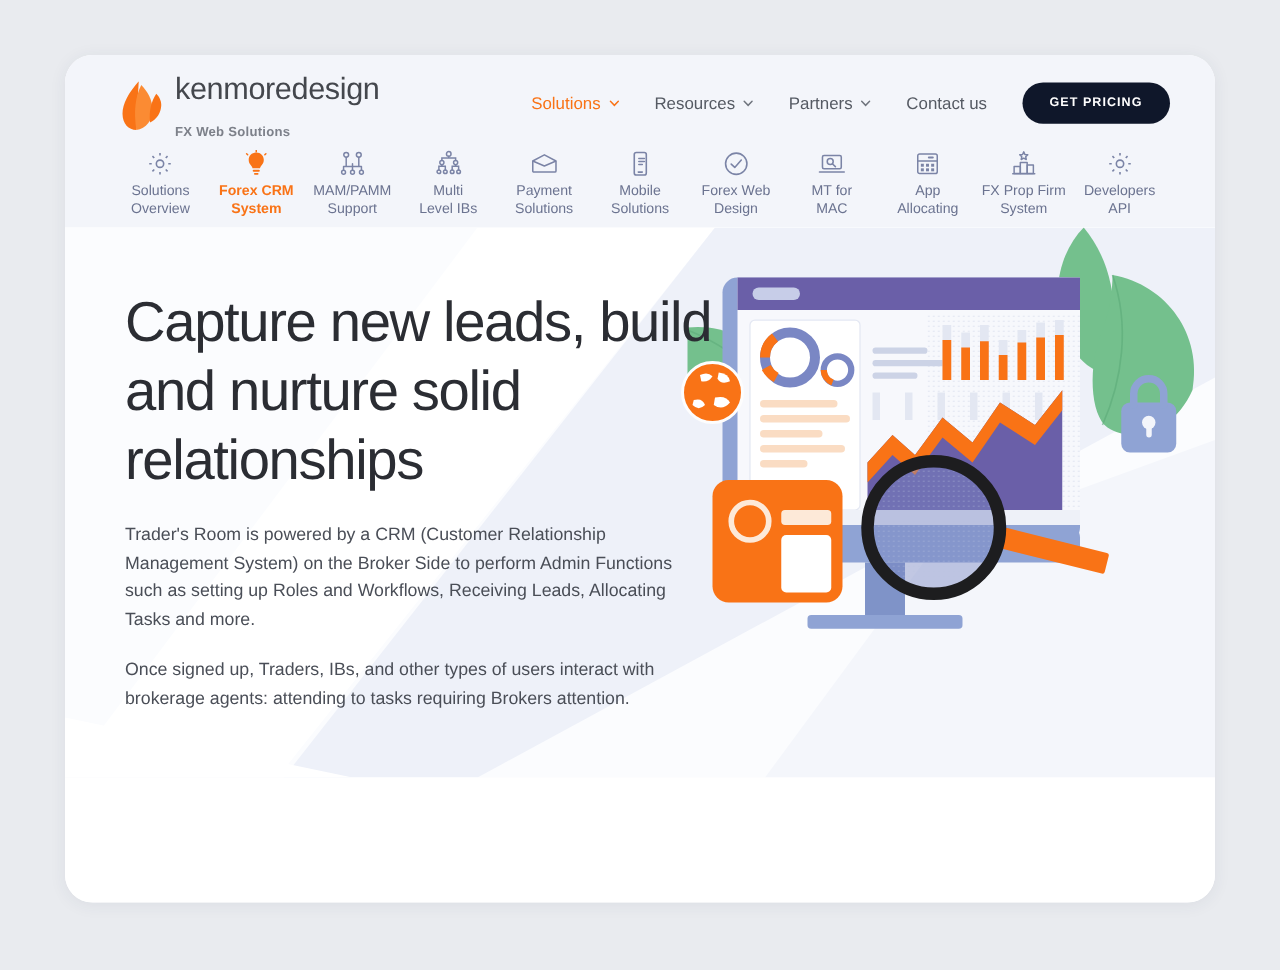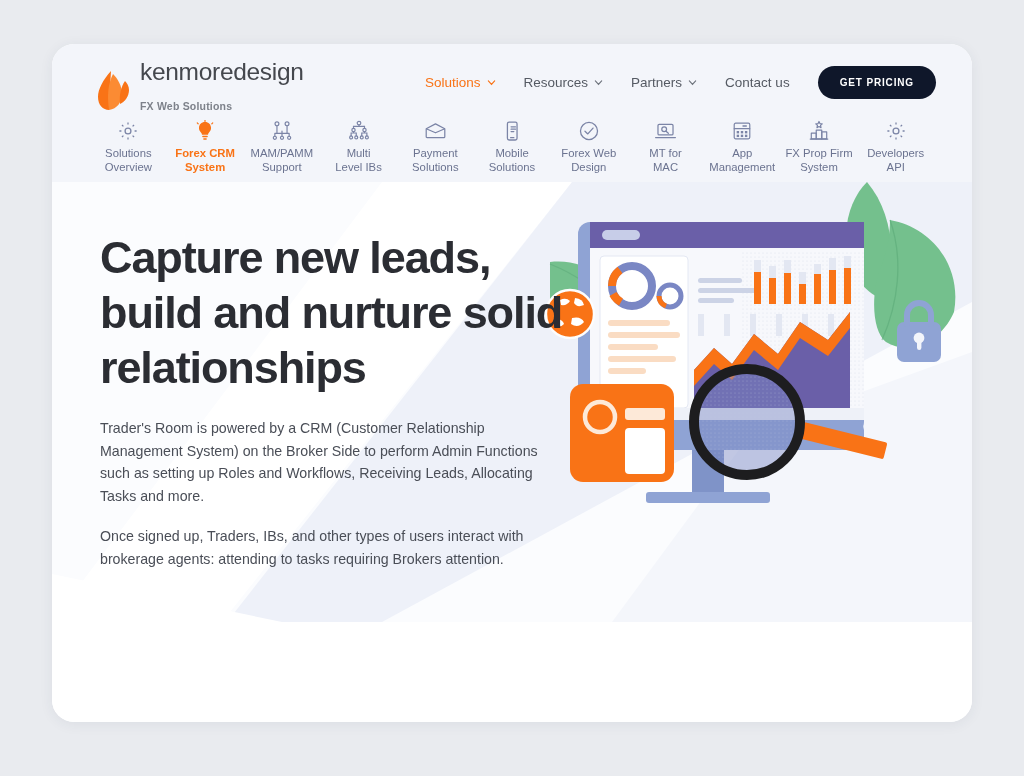--- a/index.html
+++ b/index.html
@@ -29,21 +29,21 @@
   }
   .header-top {
     position: relative;
     height: 72px;
   }
 
   
   .logo {
     position: absolute;
     left: 45px; top: 14px;
-    display: flex; align-items: flex-end; gap: 9px;
+    display: flex; align-items: center; gap: 9px;
   }
   .logo-mark { width: 34px; height: 40px; display:block; }
   .logo-text { line-height: 1; padding-top: 2px; }
   .logo-name {
     display:block;
     font-size: 24.5px;
     font-weight: 400;
     letter-spacing: -0.3px;
     color: #44474d;
   }
@@ -124,21 +124,21 @@
 
   .hero-copy {
     position: absolute;
     left: 48px; top: 48px;
     width: 470px;
     z-index: 3;
   }
   .hero-title {
     font-size: 45px;
     line-height: 55px;
-    font-weight: bold;
+    font-weight: normal;
     letter-spacing: -1.1px;
     color: #2b2d33;
   }
   .hero-p {
     font-size: 14.2px;
     line-height: 22.5px;
     color: #4a4e57;
     margin-top: 22px;
     max-width: 452px;
   }
@@ -320,21 +320,21 @@
             <rect x="6.2" y="12" width="2.6" height="2.6" fill="#7b84a6" stroke="none"></rect>
             <rect x="10.7" y="12" width="2.6" height="2.6" fill="#7b84a6" stroke="none"></rect>
             <rect x="15.2" y="12" width="2.6" height="2.6" fill="#7b84a6" stroke="none"></rect>
             <rect x="6.2" y="16" width="2.6" height="2.6" fill="#7b84a6" stroke="none"></rect>
             <rect x="10.7" y="16" width="2.6" height="2.6" fill="#7b84a6" stroke="none"></rect>
             <rect x="15.2" y="16" width="2.6" height="2.6" fill="#7b84a6" stroke="none"></rect>
             <path d="M13.2 6.5 L16.6 6.5" stroke-width="1.8"></path>
           </svg>
         </span>
         <span class="subnav-label">App
-Management</span>
+Allocating</span>
       </div>
 
       <div class="subnav-item">
         <span class="subnav-icon">
           <svg width="22" height="22" viewBox="0 0 24 24" fill="none" stroke="#7b84a6" stroke-width="1.3" stroke-linejoin="round">
             <path d="M12 1.6 L13 3.9 L15.5 4.2 L13.7 5.9 L14.2 8.3 L12 7.1 L9.8 8.3 L10.3 5.9 L8.5 4.2 L11 3.9 Z"></path>
             <rect x="9" y="11" width="6" height="9.6"></rect>
             <rect x="3.6" y="14.4" width="5.4" height="6.2"></rect>
             <rect x="15" y="13" width="5.4" height="7.6"></rect>
             <path d="M2.4 20.8h19.2" stroke-linecap="round"></path>

